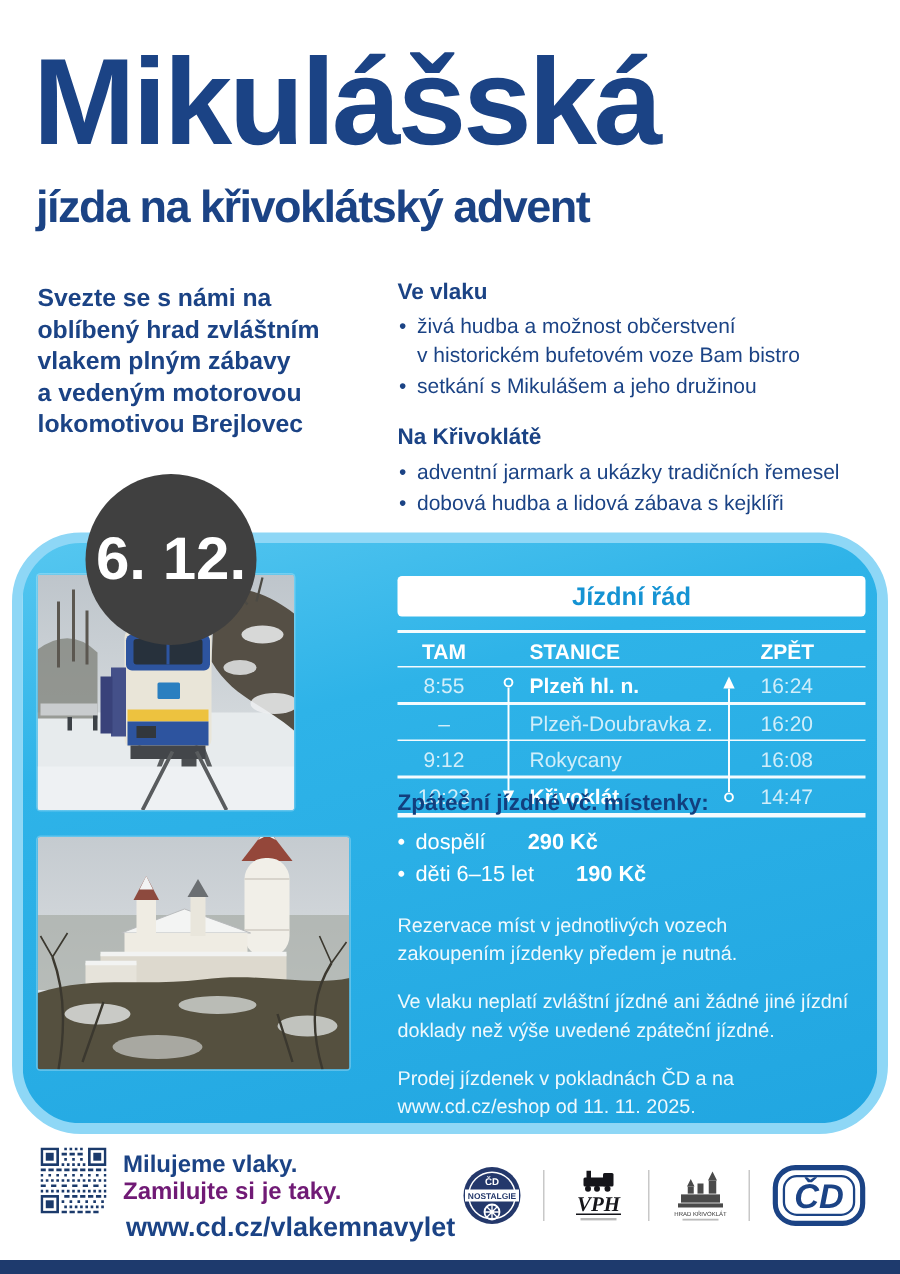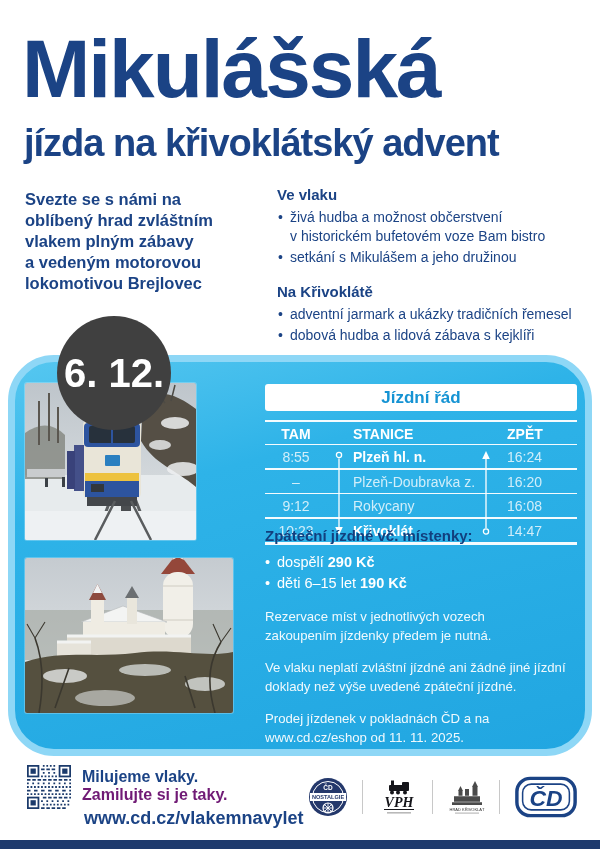--- a/index.html
+++ b/index.html
@@ -1,27 +1,27 @@
 <!DOCTYPE html>
 <html><head>
 <meta charset="utf-8">
 <style>
   html,body{margin:0;padding:0;background:#ffffff;}
   .poster{position:relative;width:600px;height:849px;background:#fff;overflow:hidden;
           font-family:"Liberation Sans",sans-serif;color:#1b4385;}
   .abs{position:absolute;}
   .pre{white-space:pre-line;}
-  .b{font-weight:bold;}
+  .b{font-weight:bold;margin-left:24px;}
 
   .title{left:22px;top:28px;font-size:82px;font-weight:bold;letter-spacing:-2px;line-height:1;}
-  .subtitle{left:24px;top:124px;font-size:38px;font-weight:bold;letter-spacing:-1px;line-height:1;}
+  .subtitle{left:24px;top:124px;font-size:30px;font-weight:bold;letter-spacing:-1px;line-height:1;}
 
   .intro{left:25px;top:189px;width:238px;font-size:16.5px;font-weight:bold;line-height:21px;}
 
-  .rightcol{left:277px;top:186px;width:312px;}
+  .rightcol{left:265px;top:186px;width:312px;}
   .rc-head{font-size:15px;font-weight:bold;margin-bottom:5px;}
   .blist{font-size:14px;line-height:19px;}
   .blist .bi{position:relative;padding-left:13px;margin-bottom:2px;}
   .blist .bi::before{content:"•";position:absolute;left:1px;top:0;}
   .rc-gap{height:14px;}
 
   .badge{left:57px;top:316px;width:114px;height:114px;border-radius:50%;background:#404040;
          display:flex;align-items:center;justify-content:center;color:#fff;
          font-size:40px;font-weight:bold;z-index:5;}
 

